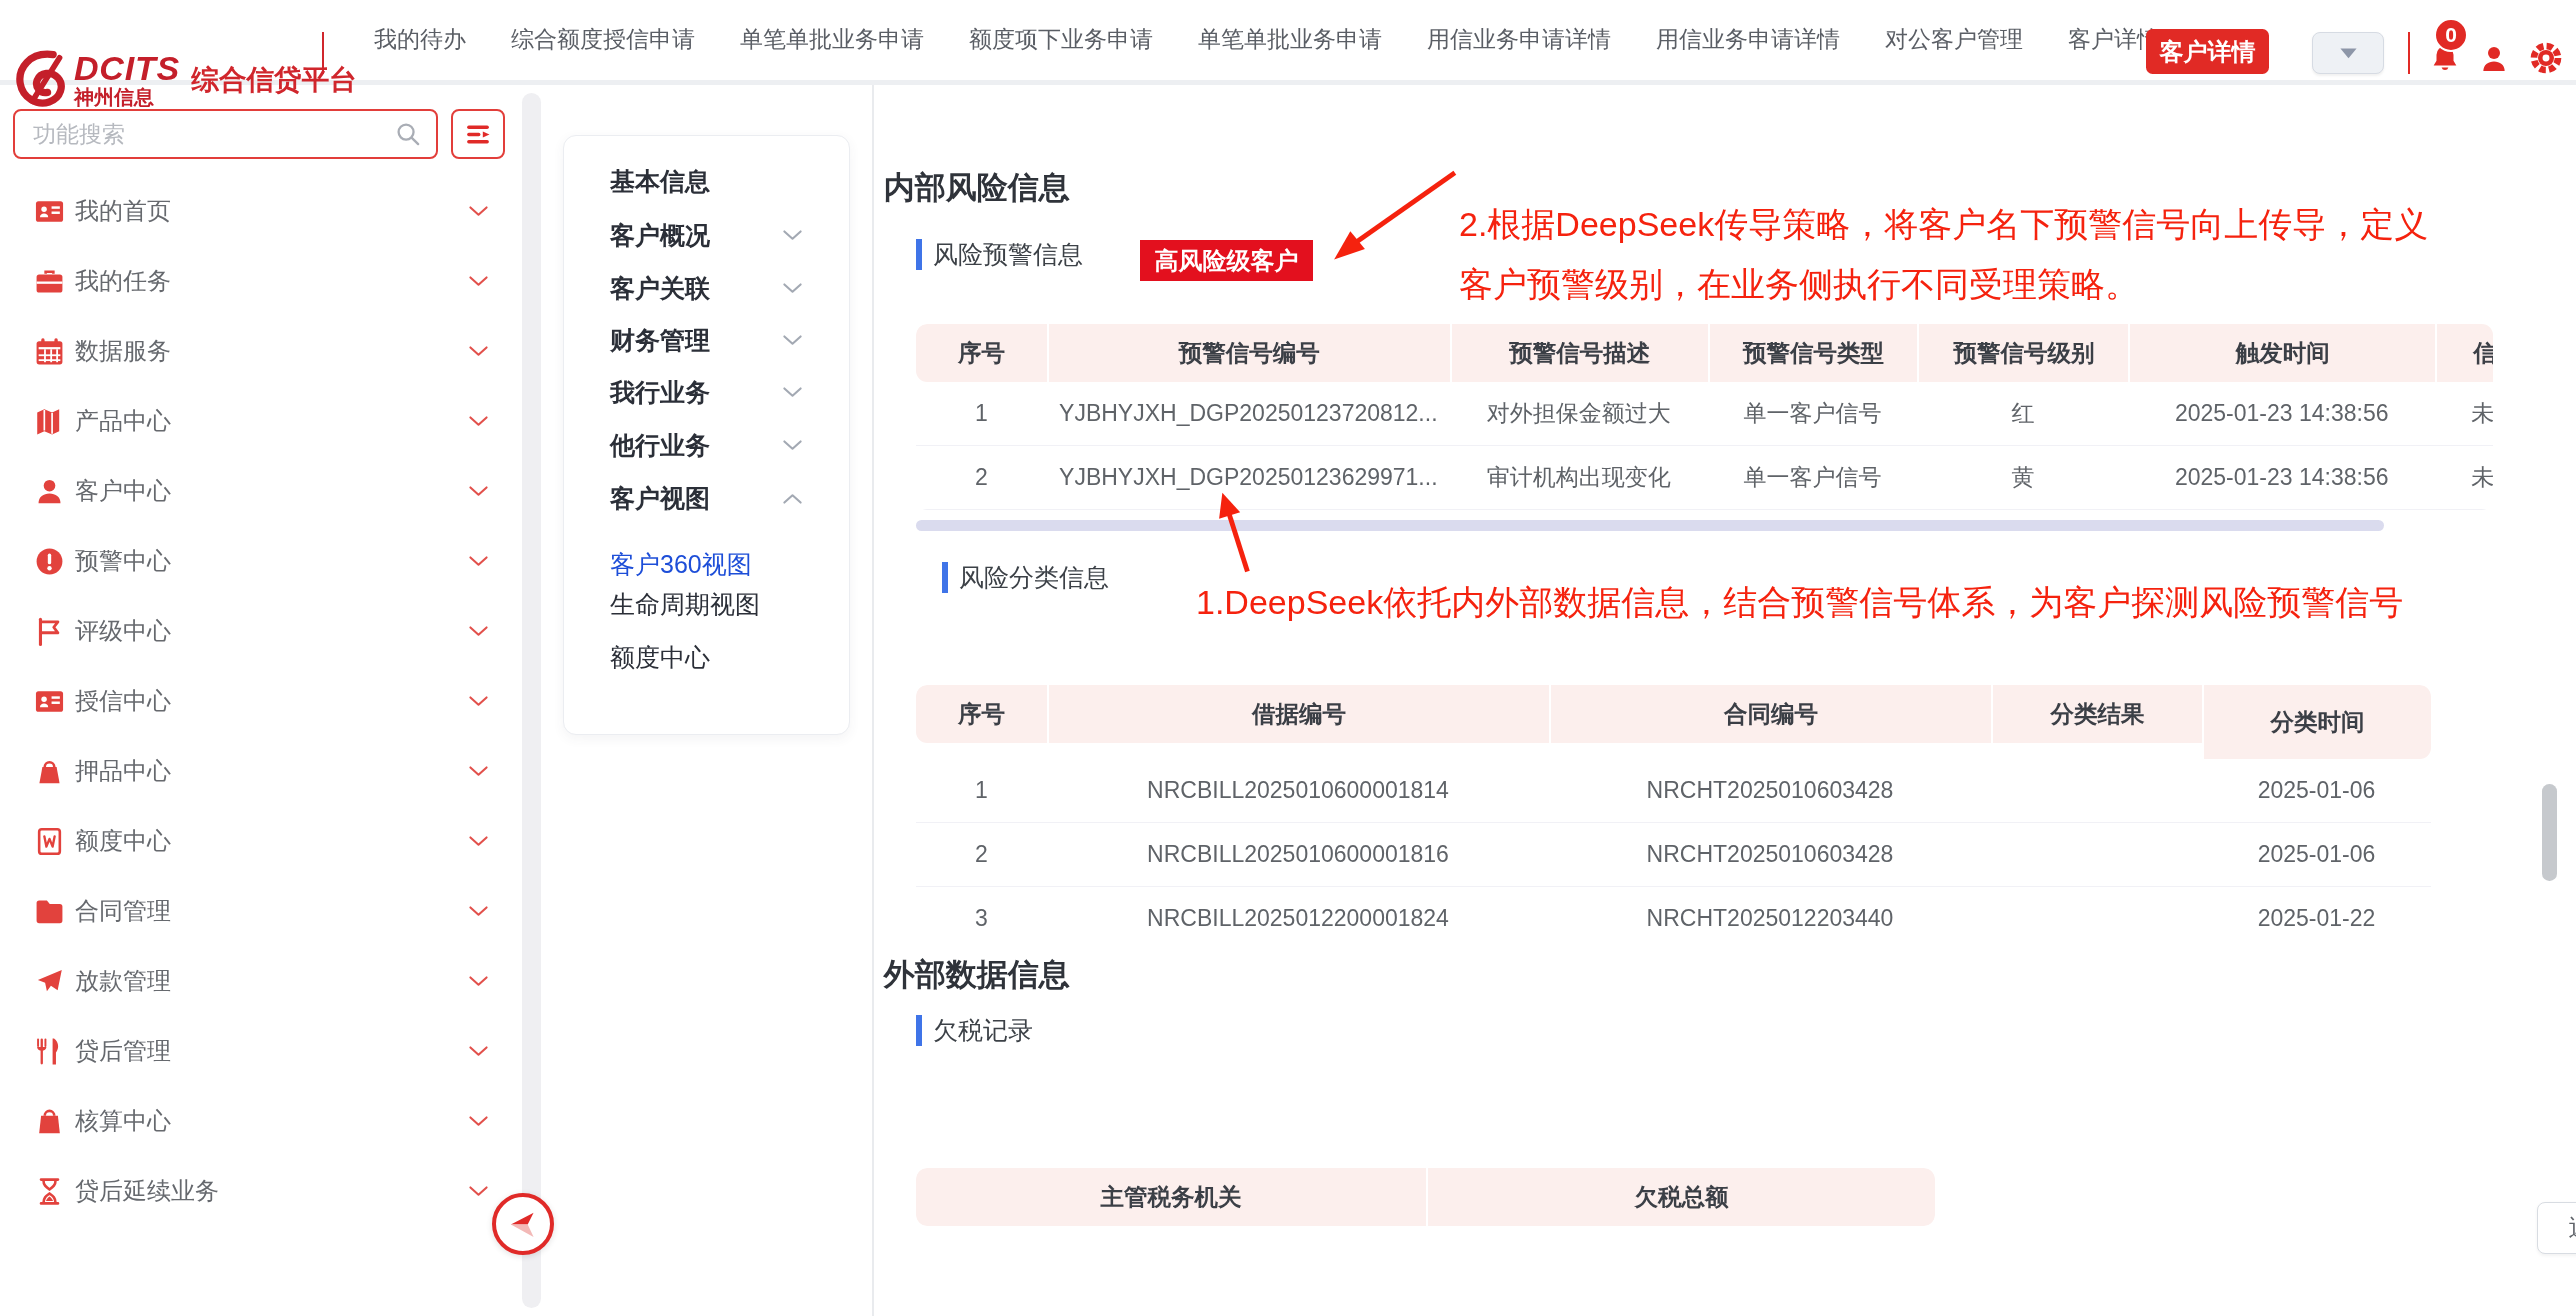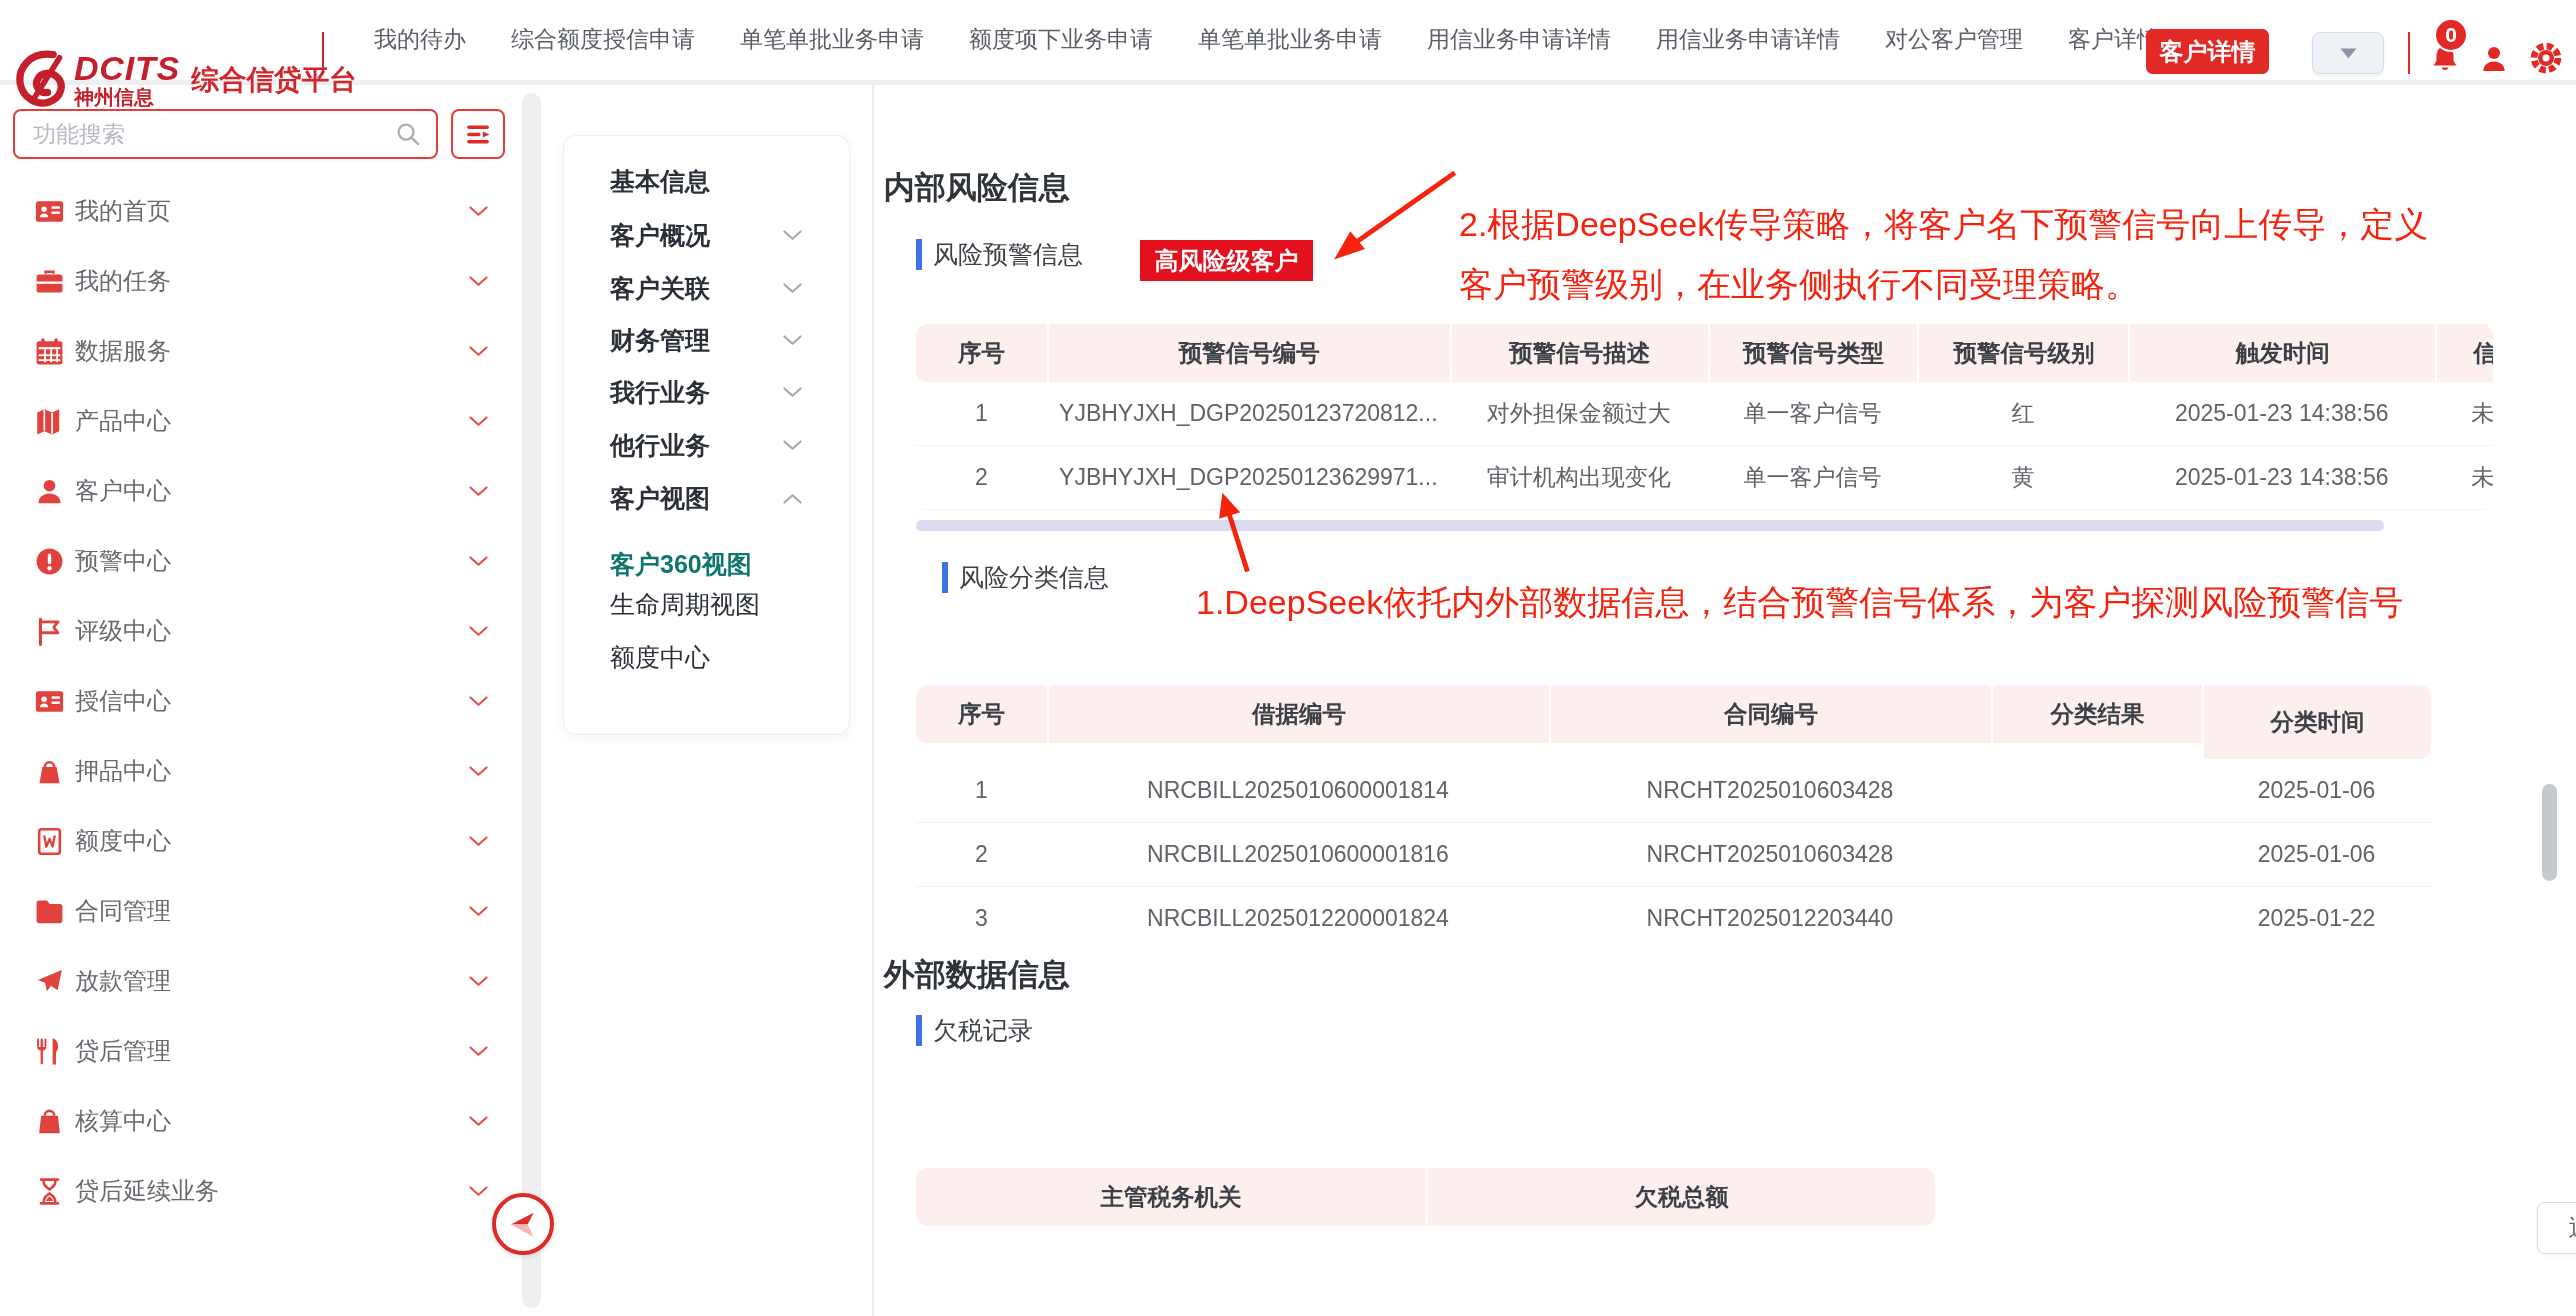--- a/index.html
+++ b/index.html
@@ -53,21 +53,21 @@
     border:4.9px solid #e02a28; border-radius:50%; display:flex; align-items:center; justify-content:center;
     cursor:pointer; z-index:25; box-shadow:0 1.6px 6.5px rgba(0,0,0,.12); }
 
   
   .submenu-card { position:absolute; left:563px; top:135px; width:287px; height:600px; background:#fff;
     border:1.6px solid #ebedf1; border-radius:13px; box-shadow:0 3.2px 11.3px rgba(60,70,90,.06); z-index:15; }
   .panel-divider { position:absolute; left:872px; top:85px; width:1.6px; height:1232px; background:#e9ebee; }
   .sm-item { position:absolute; left:0; width:287px; height:45px; display:flex; align-items:center; cursor:pointer; }
   .sm-label { position:absolute; left:46px; font-size:25px; font-weight:bold; color:#2b2f38; white-space:nowrap; }
   .sm-item.regular .sm-label { font-weight:normal; }
-  .sm-item.active .sm-label { color:#0f766e; font-weight:bold;margin-top:23px; }
+  .sm-item.active .sm-label { color:#1d4ed8; font-weight:normal;margin-top:23px; }
   .sm-chev { position:absolute; left:217px; width:23px; height:13px; }
   .sm-chev.up { transform:rotate(180deg); }
 
   
   .main { position:absolute; left:874px; top:85px; width:1702px; height:1232px; background:#fff; }
   .big-title { position:absolute; font-size:31px; font-weight:bold; color:#2f333a; }
   .section { position:absolute; display:flex; align-items:center; }
   .section-bar { width:5.7px; height:31px; background:#3f74e8; margin-right:11.3px; }
   .section-label { font-size:25px; color:#3c4147; font-weight:500; }
   .risk-badge { position:absolute; left:1139px; top:240px; width:173px; height:41px; background:#e3101e;

